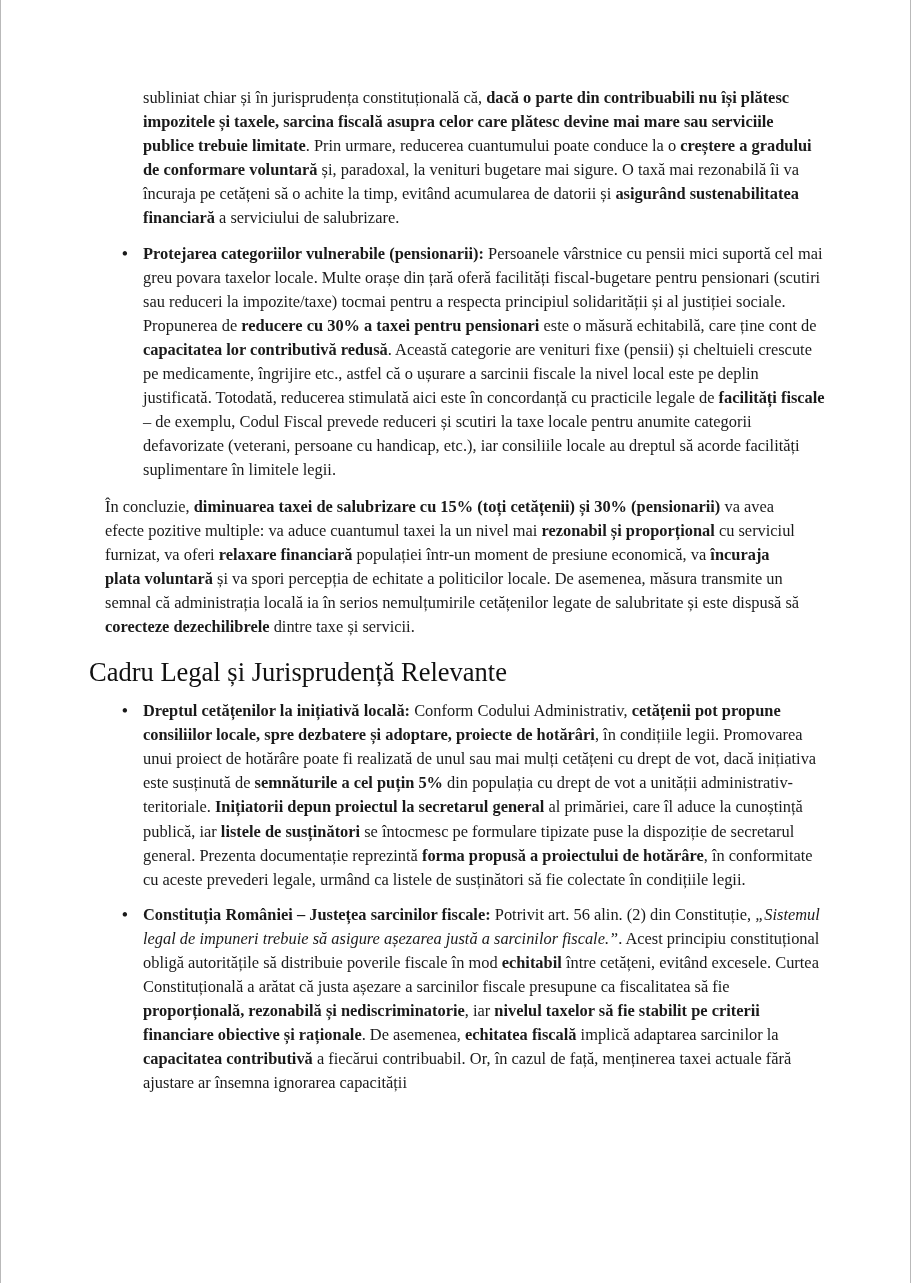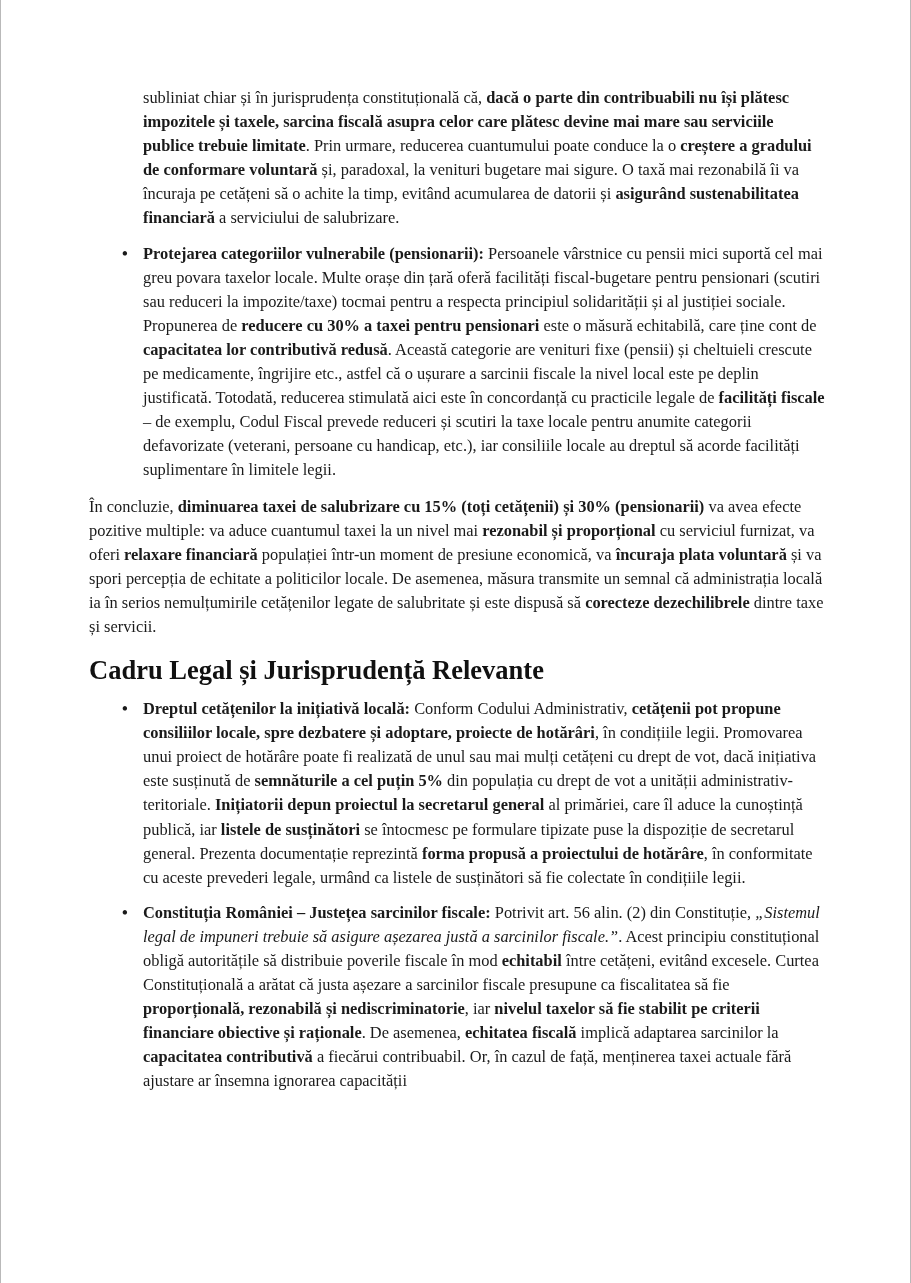--- a/index.html
+++ b/index.html
@@ -28,21 +28,21 @@
     }
     .content {
       position: absolute;
       left: 88px;
       top: 86px;
       width: 736px;
       font-size: 16.4px;
       line-height: 24.1px;
     }
     p {
-      margin: 0;
+      margin: 16px;
     }
     ul {
       margin: 0;
       padding-left: 54px;
       list-style: none;
     }
     li {
       position: relative;
       margin: 0;
     }
@@ -53,21 +53,21 @@
       font-weight: bold;
     }
     b { font-weight: bold; }
     i { font-style: italic; }
     .li-gap { margin-top: 11px; }
     .p-gap { margin-top: 12px; }
     h2 {
       margin: 14px 0 0 0;
       font-size: 26.5px;
       line-height: 34px;
-      font-weight: bold;
+      font-weight: normal;
       color: #111;
     }
     .intro { margin-top: 4px; }
     .ul-gap { margin-top: 10px; }
   </style>
 </head>
 <body>
 
 <div class="page">
   <div class="content">

